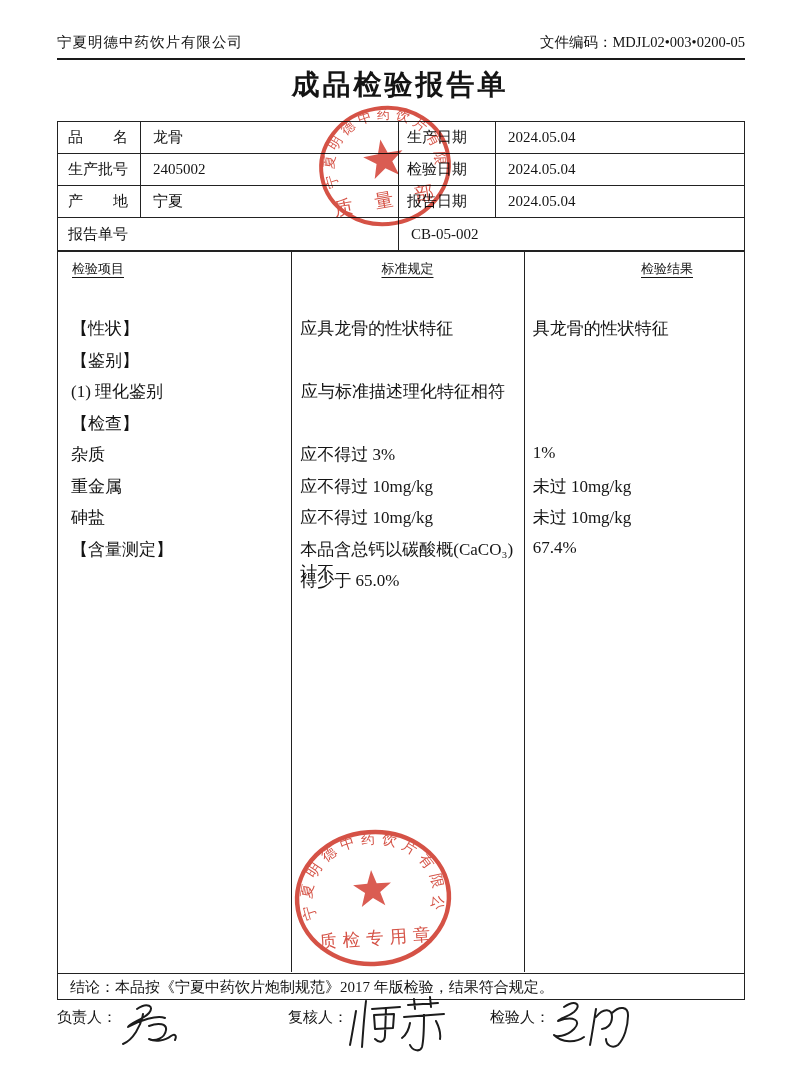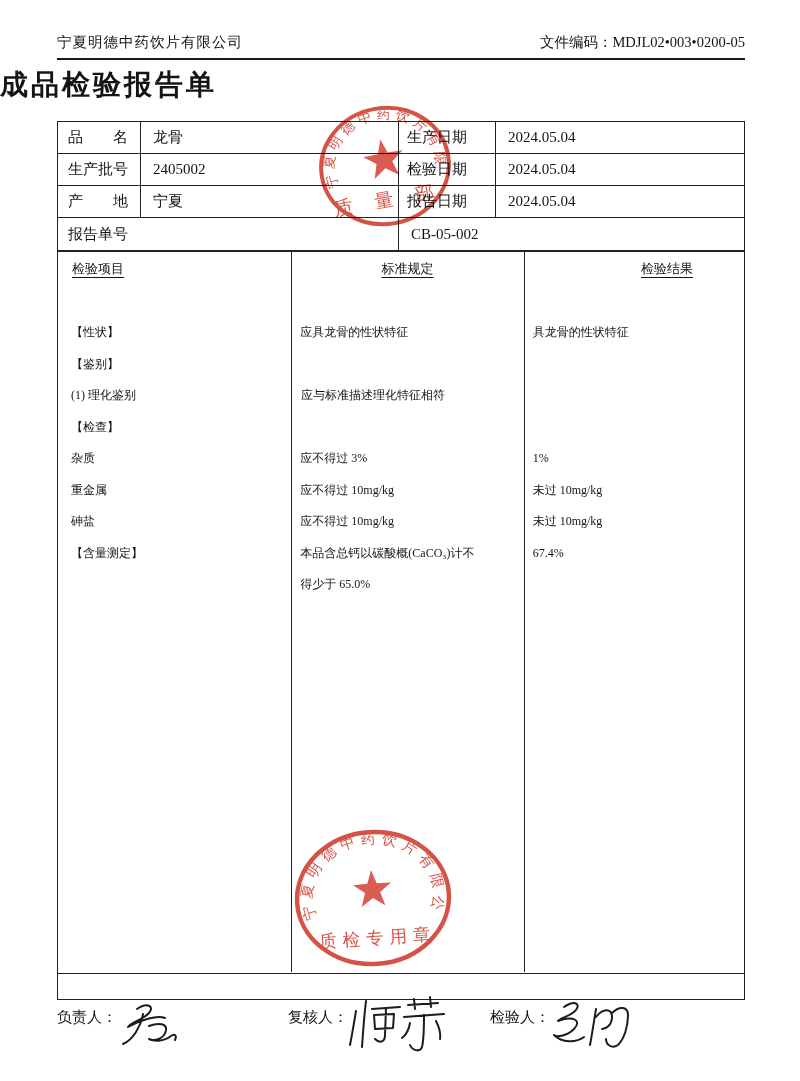--- a/index.html
+++ b/index.html
@@ -10,21 +10,21 @@
     background: #ffffff;
     font-family: "Liberation Serif", "DejaVu Serif", serif;
     color: #141414;
     overflow: hidden;
     border-radius: 20px;
   }
   
   .hdr-company { position:absolute; left:57px; top:33px; font-size:14.5px; letter-spacing:1px; }
   .hdr-code    { position:absolute; right:55px; top:33px; font-size:14.5px; }
   .hdr-rule    { position:absolute; left:57px; top:58px; width:688px; height:2px; background:#1a1a1a; }
-  .doc-title   { position:absolute; left:0; top:66px; width:100%; 
+  .doc-title   { position:absolute; left:0; top:66px; width:100%; text-align:center;
                  font-size:28px; font-weight:bold; letter-spacing:3px; }
   
   .info-table { position:absolute; left:57px; top:121px; width:688px; border:1px solid #222; background:transparent; }
   .info-row   { display:flex; height:32px; border-bottom:1px solid #222; font-size:15px; }
   .info-row:last-child { border-bottom:none; height:33px; }
   .info-row > div { display:flex; align-items:center; }
   .ic-l1 { width:83px;  border-right:1px solid #222; padding-left:10px; }
   .ic-v1 { width:258px; border-right:1px solid #222; padding-left:12px; }
   .ic-l2 { width:97px;  border-right:1px solid #222; padding-left:8px; }
   .ic-v2 { flex:1; padding-left:12px; }
@@ -33,21 +33,21 @@
   
   .insp-table { position:absolute; left:57px; top:250px; width:688px; height:750px; border:1px solid #222; }
   .insp-vline { position:absolute; top:0; width:1px; height:721px; background:#222; }
   .v1 { left:233px; } .v2 { left:466px; }
   .insp-head  { position:absolute; top:9px; font-size:13px; }
   .ih-item    { left:14px; text-decoration:underline; text-underline-offset:4px; }
   .ih-standard{ left:233px; width:233px; text-align:center; }
   .ih-result  { left:466px; width:222px; text-align:center; }
   .ih-standard span, .ih-result span { text-decoration:underline; text-underline-offset:4px; }
   .insp-body  { position:absolute; left:0; top:66px; width:100%; }
-  .insp-row   { display:flex; height:31.5px; align-items:center; font-size:12px; }
+  .insp-row   { display:flex; height:31.5px; font-size:17px; }
   .cell-item    { width:233px; padding-left:13px; }
   .cell-standard{ width:233px; padding-left:10px; }
   .cell-result  { width:222px; padding-left:10px; }
   .concl-line { position:absolute; left:0; top:722px; width:100%; height:1px; background:#222; }
   .conclusion { position:absolute; left:0; top:723px; width:100%; height:26px;
                 display:flex; align-items:center; padding-left:12px; font-size:15px; }
   
   .sig-label { position:absolute; top:1008px; font-size:15px; }
   .sig-resp-l   { left:57px; }
   .sig-review-l { left:288px; }
@@ -147,20 +147,21 @@
         <div class="cell-result">67.4%</div>
       </div>
       <div class="insp-row">
         <div class="cell-item"></div>
         <div class="cell-standard">得少于 65.0%</div>
         <div class="cell-result"></div>
       </div>
     </div>
 
     <div class="concl-line"></div>
+    <div class="conclusion">结论：本品按《宁夏中药饮片炮制规范》2017 年版检验，结果符合规定。</div>
   </div>
 
   <div class="sig-label sig-resp-l">负责人：</div>
   <div class="sig-label sig-review-l">复核人：</div>
   <div class="sig-label sig-inspect-l">检验人：</div>
 
   <svg class="sig-svg sig1" width="110" height="52" viewBox="0 0 110 52">
     <path d="M34 9 C44 2 52 6 46 13 C40 20 27 22 25 27 C37 20 54 15 62 18 M40 14 C38 26 30 40 20 44 M46 26 C56 22 64 24 63 30 C62 38 52 42 46 39 C52 42 62 41 68 36 C72 33 74 36 72 40"></path>
   </svg>
   <svg class="sig-svg sig2" width="120" height="58" viewBox="0 0 120 58">

